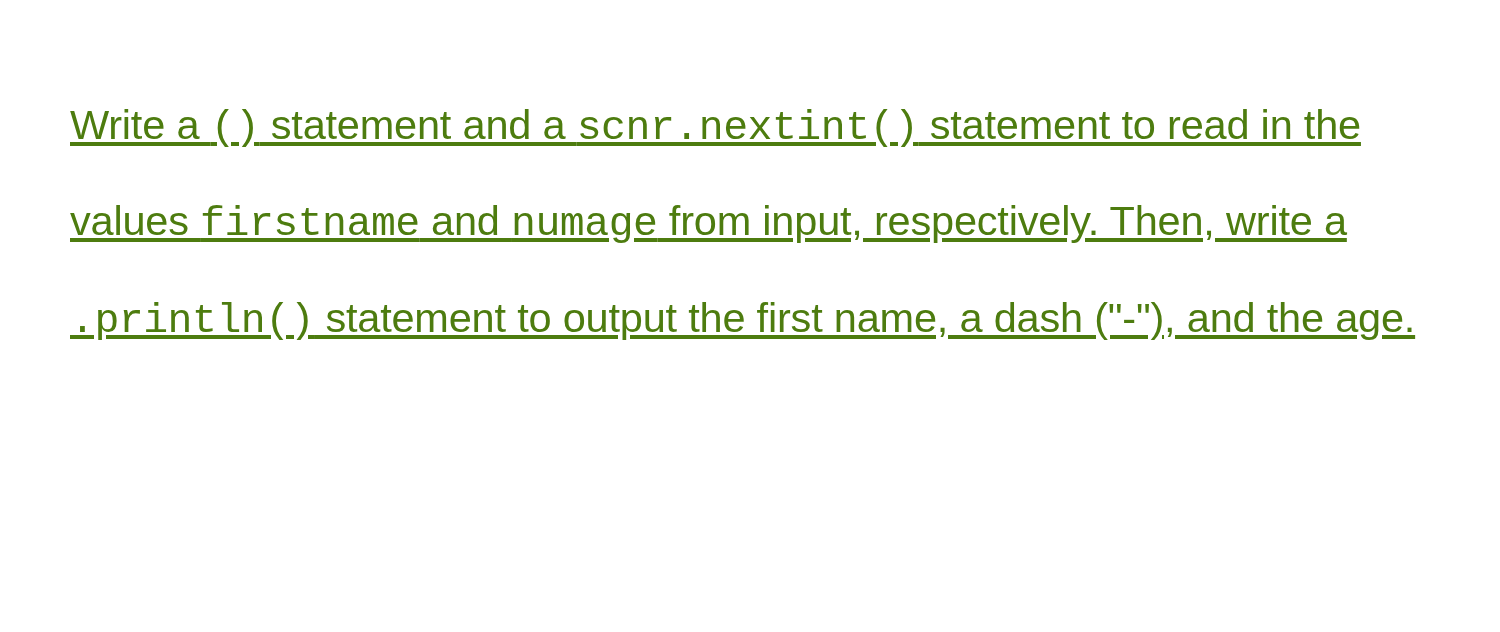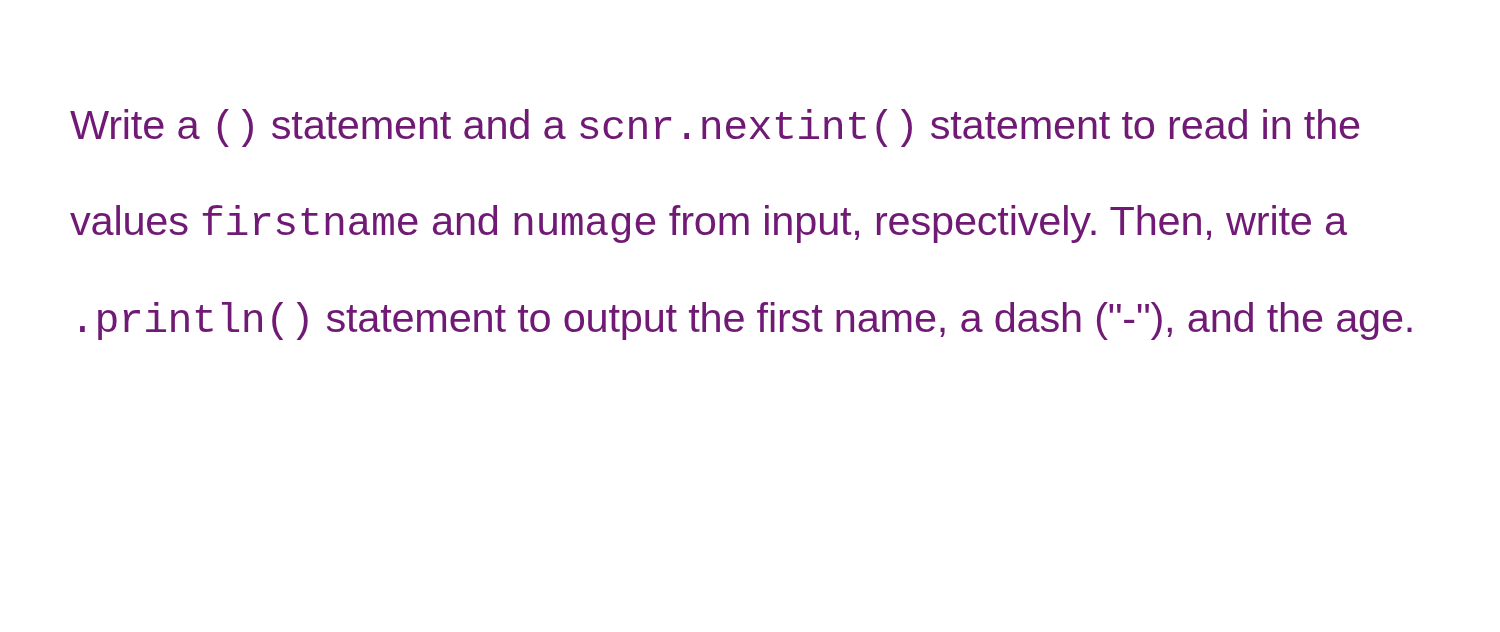--- a/index.html
+++ b/index.html
@@ -10,22 +10,23 @@
     body {
       width: 1500px;
       height: 632px;
       background: #ffffff;
       font-family: -apple-system, BlinkMacSystemFont, "Segoe UI", Helvetica, Arial, sans-serif;
       padding: 78px 70px 70px 70px;
     }
     .paragraph {
       font-size: 41.5px;
       line-height: 2.25;
-      color: #701a75;
+      color: #4d7c0f;
       letter-spacing: -0.2px;
+      text-decoration: underline;
     }
     .code {
       font-family: "Courier New", Courier, monospace;
       font-size: 41.5px;
       letter-spacing: -0.5px;
     }
   </style>
 </head>
 <body>
 

